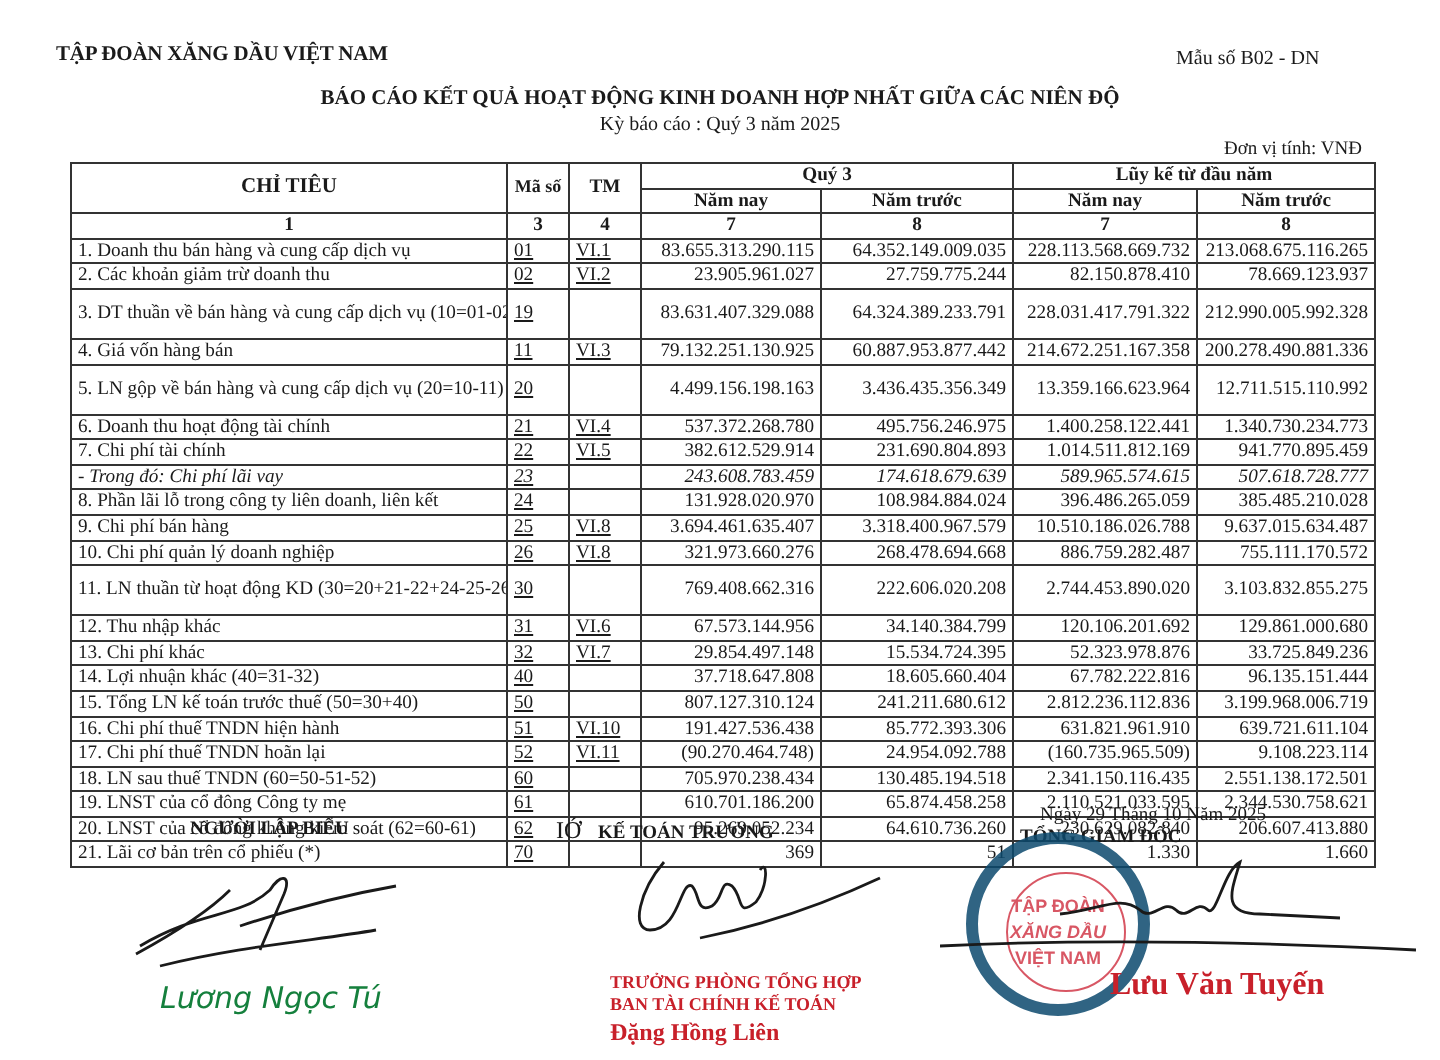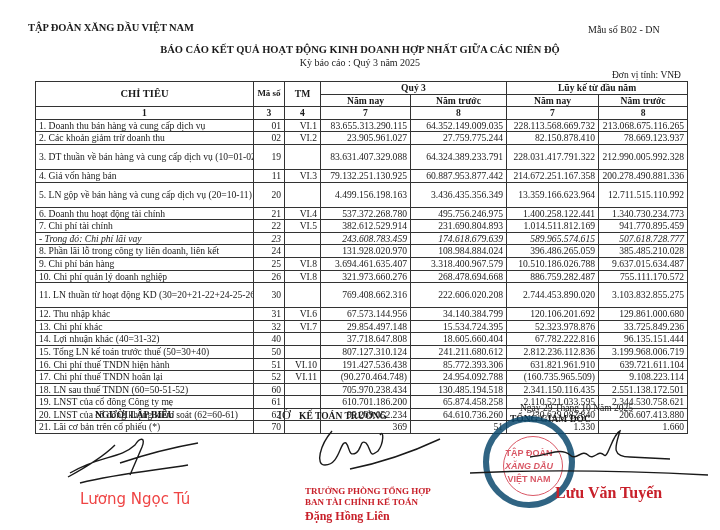--- a/index.html
+++ b/index.html
@@ -9,21 +9,21 @@
   .company { position: absolute; left: 28px; top: 22px; font-size: 10.5px; font-weight: bold; letter-spacing: -0.1px; }
   .form-no { position: absolute; left: 588px; top: 24px; font-size: 10px; }
   .title { position: absolute; left: 0; width: 720px; top: 44px; text-align: center; font-size: 10.5px; font-weight: bold; }
   .period { position: absolute; left: 0; width: 720px; top: 57px; text-align: center; font-size: 10px; font-weight: normal; }
   .unit { position: absolute; left: 612px; top: 70px; font-size: 9.5px; }
 
   table.rep { position: absolute; left: 35px; top: 81px; width: 652px; border-collapse: collapse; font-size: 9.6px; table-layout: fixed; }
   table.rep td, table.rep th { border: 1px solid #333; padding: 0 3px; line-height: 11.6px; white-space: nowrap; overflow: hidden; }
   table.rep th { font-weight: bold; text-align: center; }
   th.big { font-size: 10.5px; }
-  td.code, td.note { text-align: right; }
+  td.code, td.note { text-align: left; text-decoration: underline; }
   td.num { text-align: right; }
   tr.tall td { height: 25px; }
   tr.norm td { height: 12.3px; }
   tr.italic td { font-style: italic; }
   td.desc { text-align: left; }
   .col-num-row th { line-height: 11px; }
 
   .sig { position: absolute; font-size: 9.5px; font-weight: bold; }
   .date { position: absolute; left: 520px; top: 403px; font-size: 9.5px; }
   .red { color: #c8202a; }
@@ -276,21 +276,21 @@
       </tr>
     </tbody>
 </table>
 
 <div class="date">Ngày 29 Tháng 10 Năm 2025</div>
 
 <div class="sig" style="left:95px; top:410px; width:110px;">NGƯỜI LẬP BIỂU</div>
 <svg class="sigsvg" width="140" height="60" style="left:60px; top:425px;" viewBox="0 0 140 60">
   <path d="M8 52 C30 40, 45 30, 55 20 M10 48 C40 30, 60 34, 75 20 C80 12, 86 12, 82 22 L70 50 M60 38 C90 28, 115 22, 138 18 M20 58 C60 48, 100 45, 128 40" fill="none" stroke="#1a1a1a" stroke-width="1.4"></path>
 </svg>
-<div style="position:absolute; left:80px; top:490px; font-family:'DejaVu Sans',sans-serif; font-size:15px; color:#ef4444;">Lương Ngọc Tú</div>
+<div style="position:absolute; left:80px; top:490px; font-family:'DejaVu Sans',sans-serif; font-style:italic; font-size:15px; color:#15803d;">Lương Ngọc Tú</div>
 
 <div class="sig" style="left:278px; top:408px; width:130px; text-align:left;">
   <span style="font-weight:normal; font-size:12px; margin-right:6px;">IỚ</span>
   <span>KẾ TOÁN TRƯỞNG</span>
 </div>
 <svg class="sigsvg" width="140" height="50" style="left:310px; top:425px;" viewBox="0 0 140 50">
   <path d="M22 6 C10 20, 5 40, 15 40 C30 40, 30 15, 36 18 C40 22, 38 32, 46 28 C52 24, 50 14, 56 18 C62 24, 58 34, 68 26 C74 18, 74 4, 70 10 M40 44 C70 38, 100 28, 130 14" fill="none" stroke="#1a1a1a" stroke-width="1.4"></path>
 </svg>
 <div class="sig red" style="left:305px; top:486px; width:140px; font-size:9px;">TRƯỞNG PHÒNG TỔNG HỢP</div>
 <div class="sig red" style="left:305px; top:497px; width:140px; font-size:9px;">BAN TÀI CHÍNH KẾ TOÁN</div>

